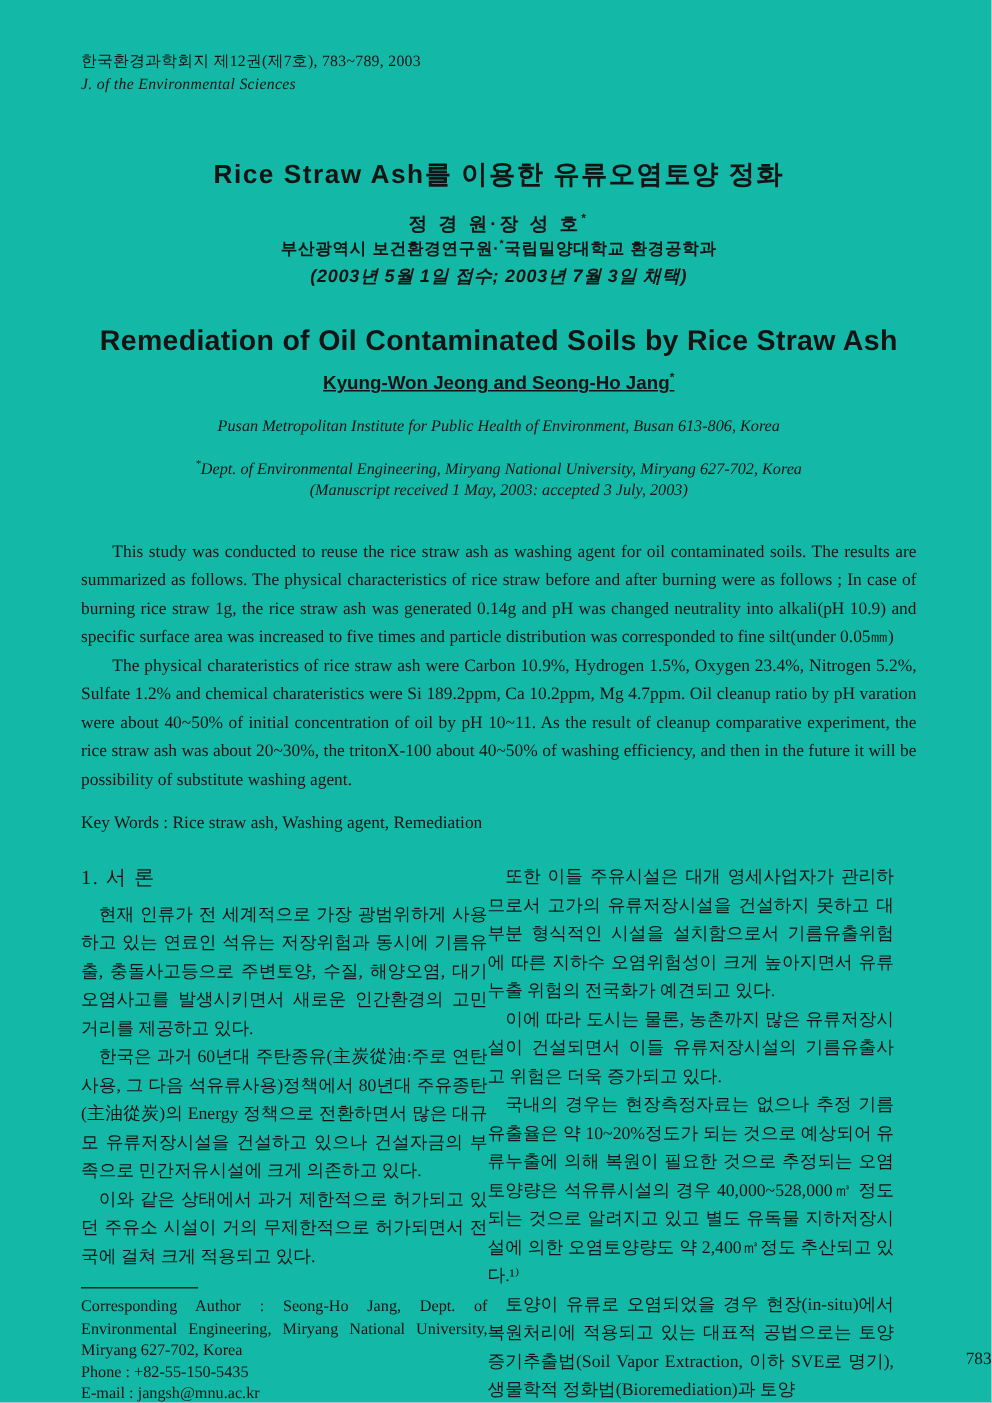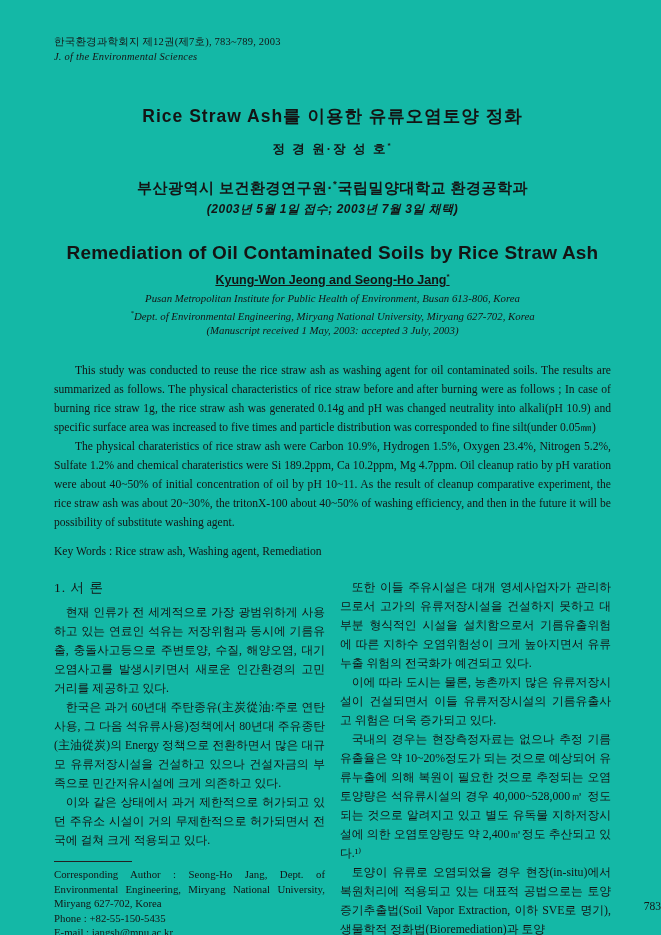--- a/index.html
+++ b/index.html
@@ -17,38 +17,38 @@
   .inner { padding: 34px 50px 0 54px; }
 
   
   .jheader { font-size: 10.5px; line-height: 15px; letter-spacing: 0.2px; }
   .jheader .jline2 { font-style: italic; }
 
   
   .title-kr-block { text-align: center; font-family: "Liberation Sans", "DejaVu Sans", sans-serif; }
   .title-kr { margin-top: 40px; font-size: 17.5px; font-weight: bold; letter-spacing: 1px; }
   .authors-kr { margin-top: 13px; font-size: 12.5px; font-weight: bold; letter-spacing: 2px; }
-  .affil-kr { margin-top: 21px; font-size: 15px; font-weight: bold; letter-spacing: 0.5px; }
+  .affil-kr { margin-top: 0; font-size: 11px; font-weight: bold; letter-spacing: 0.5px; }
   .date-kr { margin-top: 3px; font-size: 12px; font-weight: bold; font-style: italic; letter-spacing: 0.5px; }
   sup { font-size: 0.65em; vertical-align: super; line-height: 0; }
 
   
   .title-en-block { text-align: center; }
   .title-en { margin-top: 24px; font-size: 19px; font-weight: bold; font-family: "Liberation Sans", "DejaVu Sans", sans-serif; letter-spacing: 0.2px; }
   .authors-en { margin-top: 9px; font-size: 12.5px; font-weight: bold; font-family: "Liberation Sans", "DejaVu Sans", sans-serif; text-decoration: underline; }
-  .affil-en { margin-top: 4px; font-size: 10.8px; font-style: italic; line-height: 14px; }
+  .affil-en { margin-top: 15px; font-size: 10.8px; font-style: italic; line-height: 14px; }
   .manuscript { font-size: 10.8px; font-style: italic; line-height: 14px; }
 
   
   .abstract { margin-top: 24px; font-size: 11.6px; line-height: 19px; text-align: justify; }
   .abstract p.abs { text-indent: 1.8em; }
   .keywords { margin-top: 10px; text-align: left; }
 
   
-  .columns { display: flex; margin-top: 17px; gap: 15px; }
+  .columns { display: flex; margin-top: 17px; }
   .col { width: 271px; font-size: 11.8px; line-height: 19px; text-align: justify; }
   .col p { text-indent: 1em; }
   .sec-title { font-size: 13.5px; font-weight: normal; margin-bottom: 6px; letter-spacing: 1px; }
   .footnote { margin-top: 11px; }
   .fn-rule { width: 78px; border-top: 1px solid #222; margin-bottom: 5px; }
   .fn { font-size: 10.8px; line-height: 14.5px; text-indent: 0 !important; text-align: justify; }
 
   .pagenum {
     position: absolute;
     bottom: 23px;

